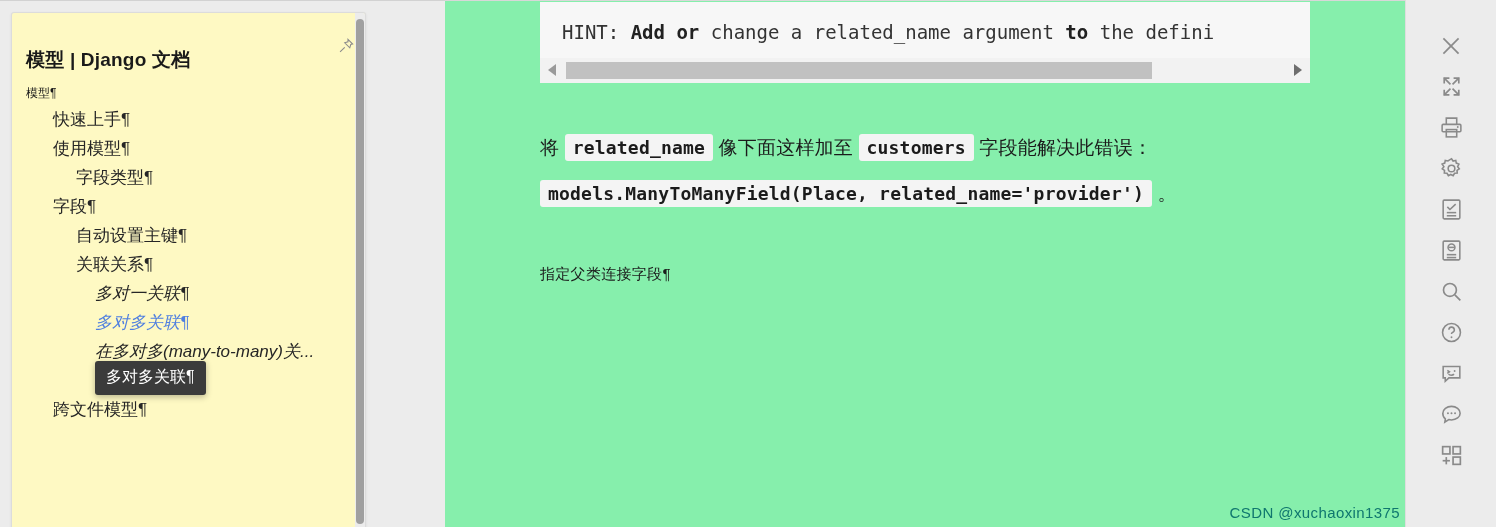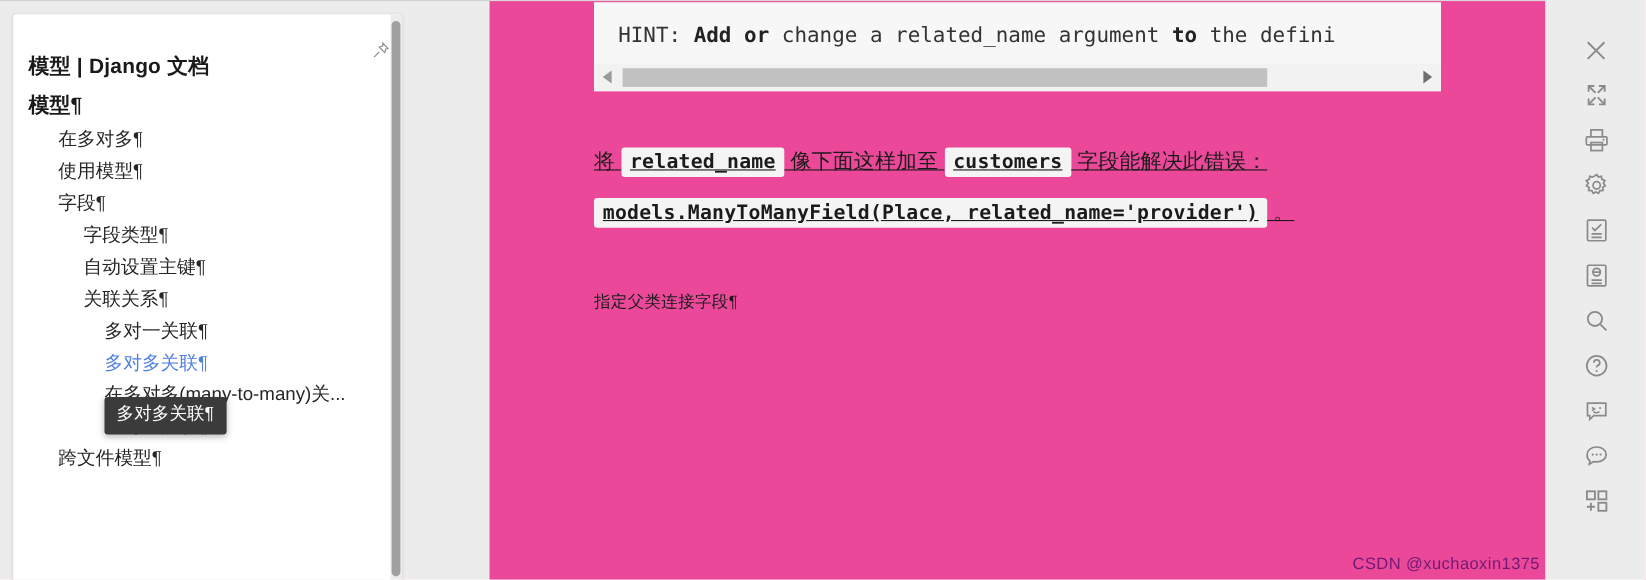--- a/index.html
+++ b/index.html
@@ -24,21 +24,21 @@
     width: 445px;
     height: 527px;
     background: #ececec;
     flex: 0 0 445px;
     border-top: 1px solid #d2d2d2;
   }
   .outline-card {
     position: absolute;
     left: 11px; top: 11px;
     width: 355px; height: 516px;
-    background: #ffffff;
+    background: #fef9c3;
     border: 1px solid #dcdcdc;
     border-bottom: none;
     border-radius: 3px 3px 0 0;
     box-shadow: 0 1px 3px rgba(0,0,0,0.07);
     overflow: hidden;
   }
   .pin-icon {
     position: absolute;
     right: 10px; top: 24px;
     width: 18px; height: 18px;
@@ -61,25 +61,25 @@
   }
   .o-item {
     font-size: 17px;
     color: #262626;
     line-height: 1.0;
     padding: 6px 0 6px 14px;
     white-space: nowrap;
     cursor: pointer;
     position: relative;
   }
-  .o-item.bold { font-weight: bold; font-size: 19px; color: #1a1a1a; }
+  .o-item.bold { font-weight: normal; font-size: 12px; color: #1a1a1a; }
   .o-item.lvl1 { padding-left: 14px; }
   .o-item.lvl2 { padding-left: 41px; }
   .o-item.lvl3 { padding-left: 64px; }
-  .o-item.lvl4 { padding-left: 83px; }
+  .o-item.lvl4 { padding-left: 83px; font-style: italic; }
   .o-item.active { color: #4f7fe0; }
 
   
   .v-scroll-track {
     position: absolute;
     right: 0px; top: 0px;
     width: 10px; height: 516px;
     background: #ececec;
   }
   .v-scroll-thumb {
@@ -104,21 +104,21 @@
     box-shadow: 0 2px 6px rgba(0,0,0,0.28);
     white-space: nowrap;
     z-index: 30;
   }
 
   
   .doc-pane {
     position: relative;
     flex: 1 1 auto;
     height: 527px;
-    background: #ec4899;
+    background: #86efac;
     overflow: hidden;
     border-top: 1px solid #d8d8d8;
   }
   .doc-inner {
     position: absolute;
     left: 95px; top: 0;
     width: 870px;
   }
 
   
@@ -163,21 +163,20 @@
   }
 
   
   .para {
     font-size: 19px;
     line-height: 46px;
     color: #1b1b1b;
     letter-spacing: 0.2px;
     width: 800px;
     word-break: break-all;
-    text-decoration: underline;
   }
   .para.p1 { margin-top: 42px; }
   .heading {
     font-size: 15px;
     color: #1b1b1b;
     margin-top: 48px;
     letter-spacing: 0.3px;
   }
   .para.p2 { margin-top: 48px; }
 
@@ -215,21 +214,21 @@
     color: #8a8a8a;
     cursor: pointer;
   }
   .rail-btn svg { display: block; }
 
   
   .watermark {
     position: absolute;
     right: 96px; bottom: 6px;
     font-size: 15px;
-    color: #701a75;
+    color: #0f766e;
     letter-spacing: 0.4px;
     z-index: 40;
     pointer-events: none;
   }
 </style>
 </head>
 <body>
 
 <div id="app">
 
@@ -240,24 +239,24 @@
         <svg viewBox="0 0 20 20" width="18" height="18" fill="none" stroke="currentColor" stroke-width="1.2">
           <path d="M12.2 2.6l5.2 5.2-2.1.6-1.1 3.6-5.6-5.6 3.6-1.1z"></path>
           <line x1="8.6" y1="11.4" x2="3.4" y2="16.6"></line>
         </svg>
       </span>
 
       <div class="outline-list">
         <div class="outline-title">模型 | Django 文档</div>
         <div id="outline-items">
             <div class="o-item lvl1 bold">模型¶</div>
-            <div class="o-item lvl2">在多对多¶</div>
+            <div class="o-item lvl2">快速上手¶</div>
             <div class="o-item lvl2">使用模型¶</div>
+            <div class="o-item lvl3">字段类型¶</div>
             <div class="o-item lvl2">字段¶</div>
-            <div class="o-item lvl3">字段类型¶</div>
             <div class="o-item lvl3">自动设置主键¶</div>
             <div class="o-item lvl3">关联关系¶</div>
             <div class="o-item lvl4">多对一关联¶</div>
             <div class="o-item lvl4 active">多对多关联¶</div>
             <div class="o-item lvl4">在多对多(many-to-many)关...</div>
             <div class="o-item lvl4">一对一关联¶</div>
             <div class="o-item lvl2">跨文件模型¶</div>
           </div>
       </div>
 

